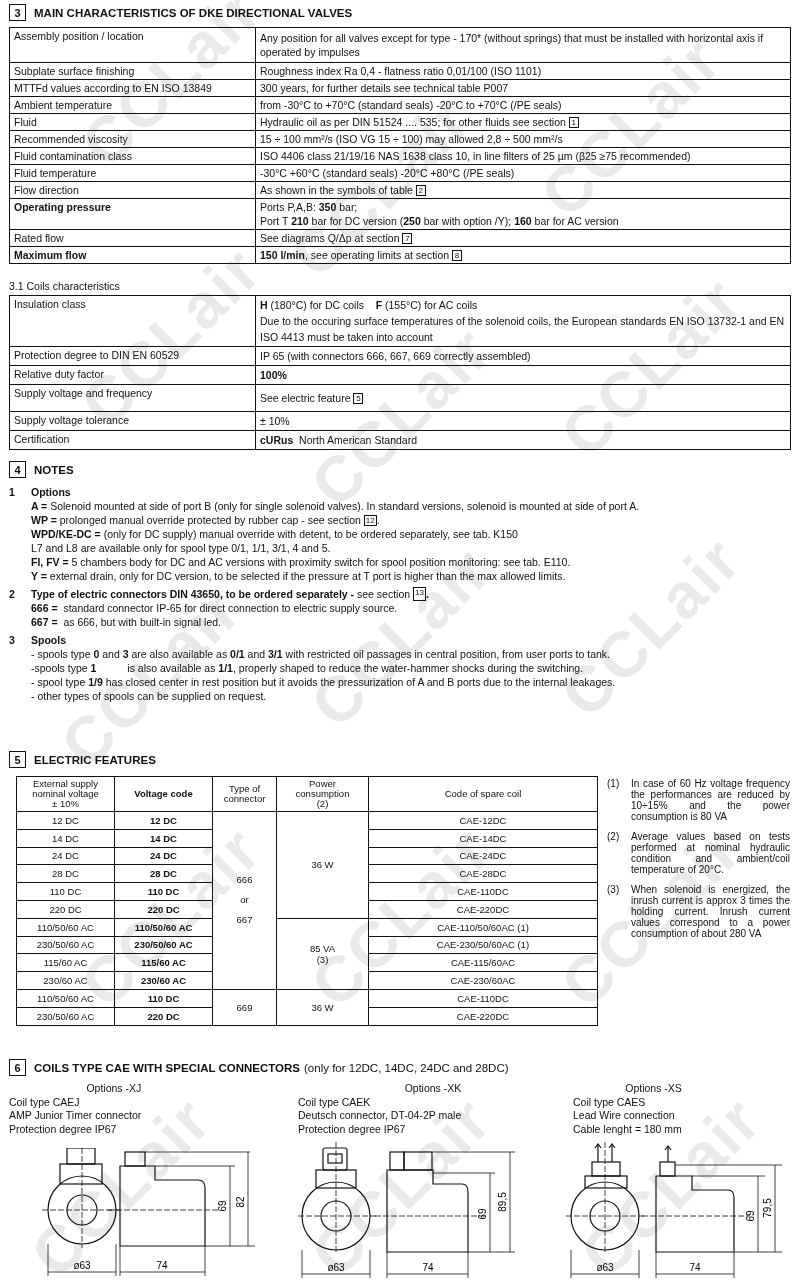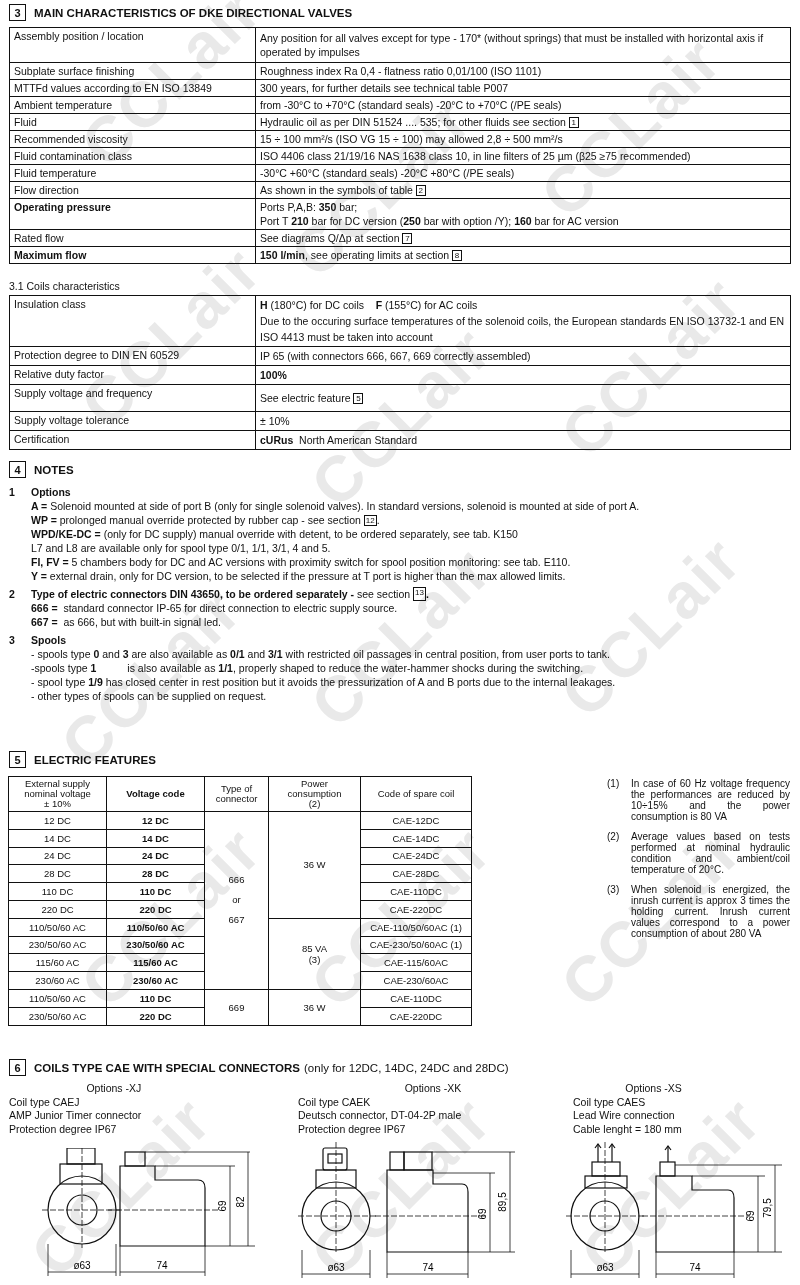--- a/index.html
+++ b/index.html
@@ -25,21 +25,21 @@
   .char-table td.bold { font-weight: bold; }
 
   .subhead { position: absolute; left: 9px; font-weight: normal; font-size: 10.5px; }
 
   .notes { position: absolute; left: 9px; width: 780px; font-size: 10.5px; line-height: 14px; }
   .note-title { display: flex; font-weight: bold; }
   .note-title .n { width: 22px; }
   .note-body { padding-left: 22px; }
   .box-ref { display: inline-block; border: 1px solid #111; font-size: 8px; line-height: 9px; padding: 0 1px; min-width: 10px; text-align: center; vertical-align: 1px; font-weight: normal; }
 
-  .elec-table { left: 8px; top: 776px; width: 464px; }
+  .elec-table { left: 16px; top: 776px; width: 582px; }
   .elec-table th, .elec-table td { text-align: center; font-size: 9.5px; height: 17.8px; padding: 0 2px; }
   .elec-table th { font-weight: normal; height: 35px; line-height: 10px; }
   .elec-table th.b, .elec-table td.b { font-weight: bold; }
 
   .elec-notes { position: absolute; left: 607px; top: 778px; width: 183px; font-size: 10px; line-height: 11px; }
   .elec-notes .fn { display: flex; margin-bottom: 9px; }
   .elec-notes .fn .k { width: 24px; flex-shrink: 0; }
   .elec-notes .fn .t { text-align: justify; }
 
   .opt { position: absolute; font-size: 10.5px; line-height: 13.5px; }

